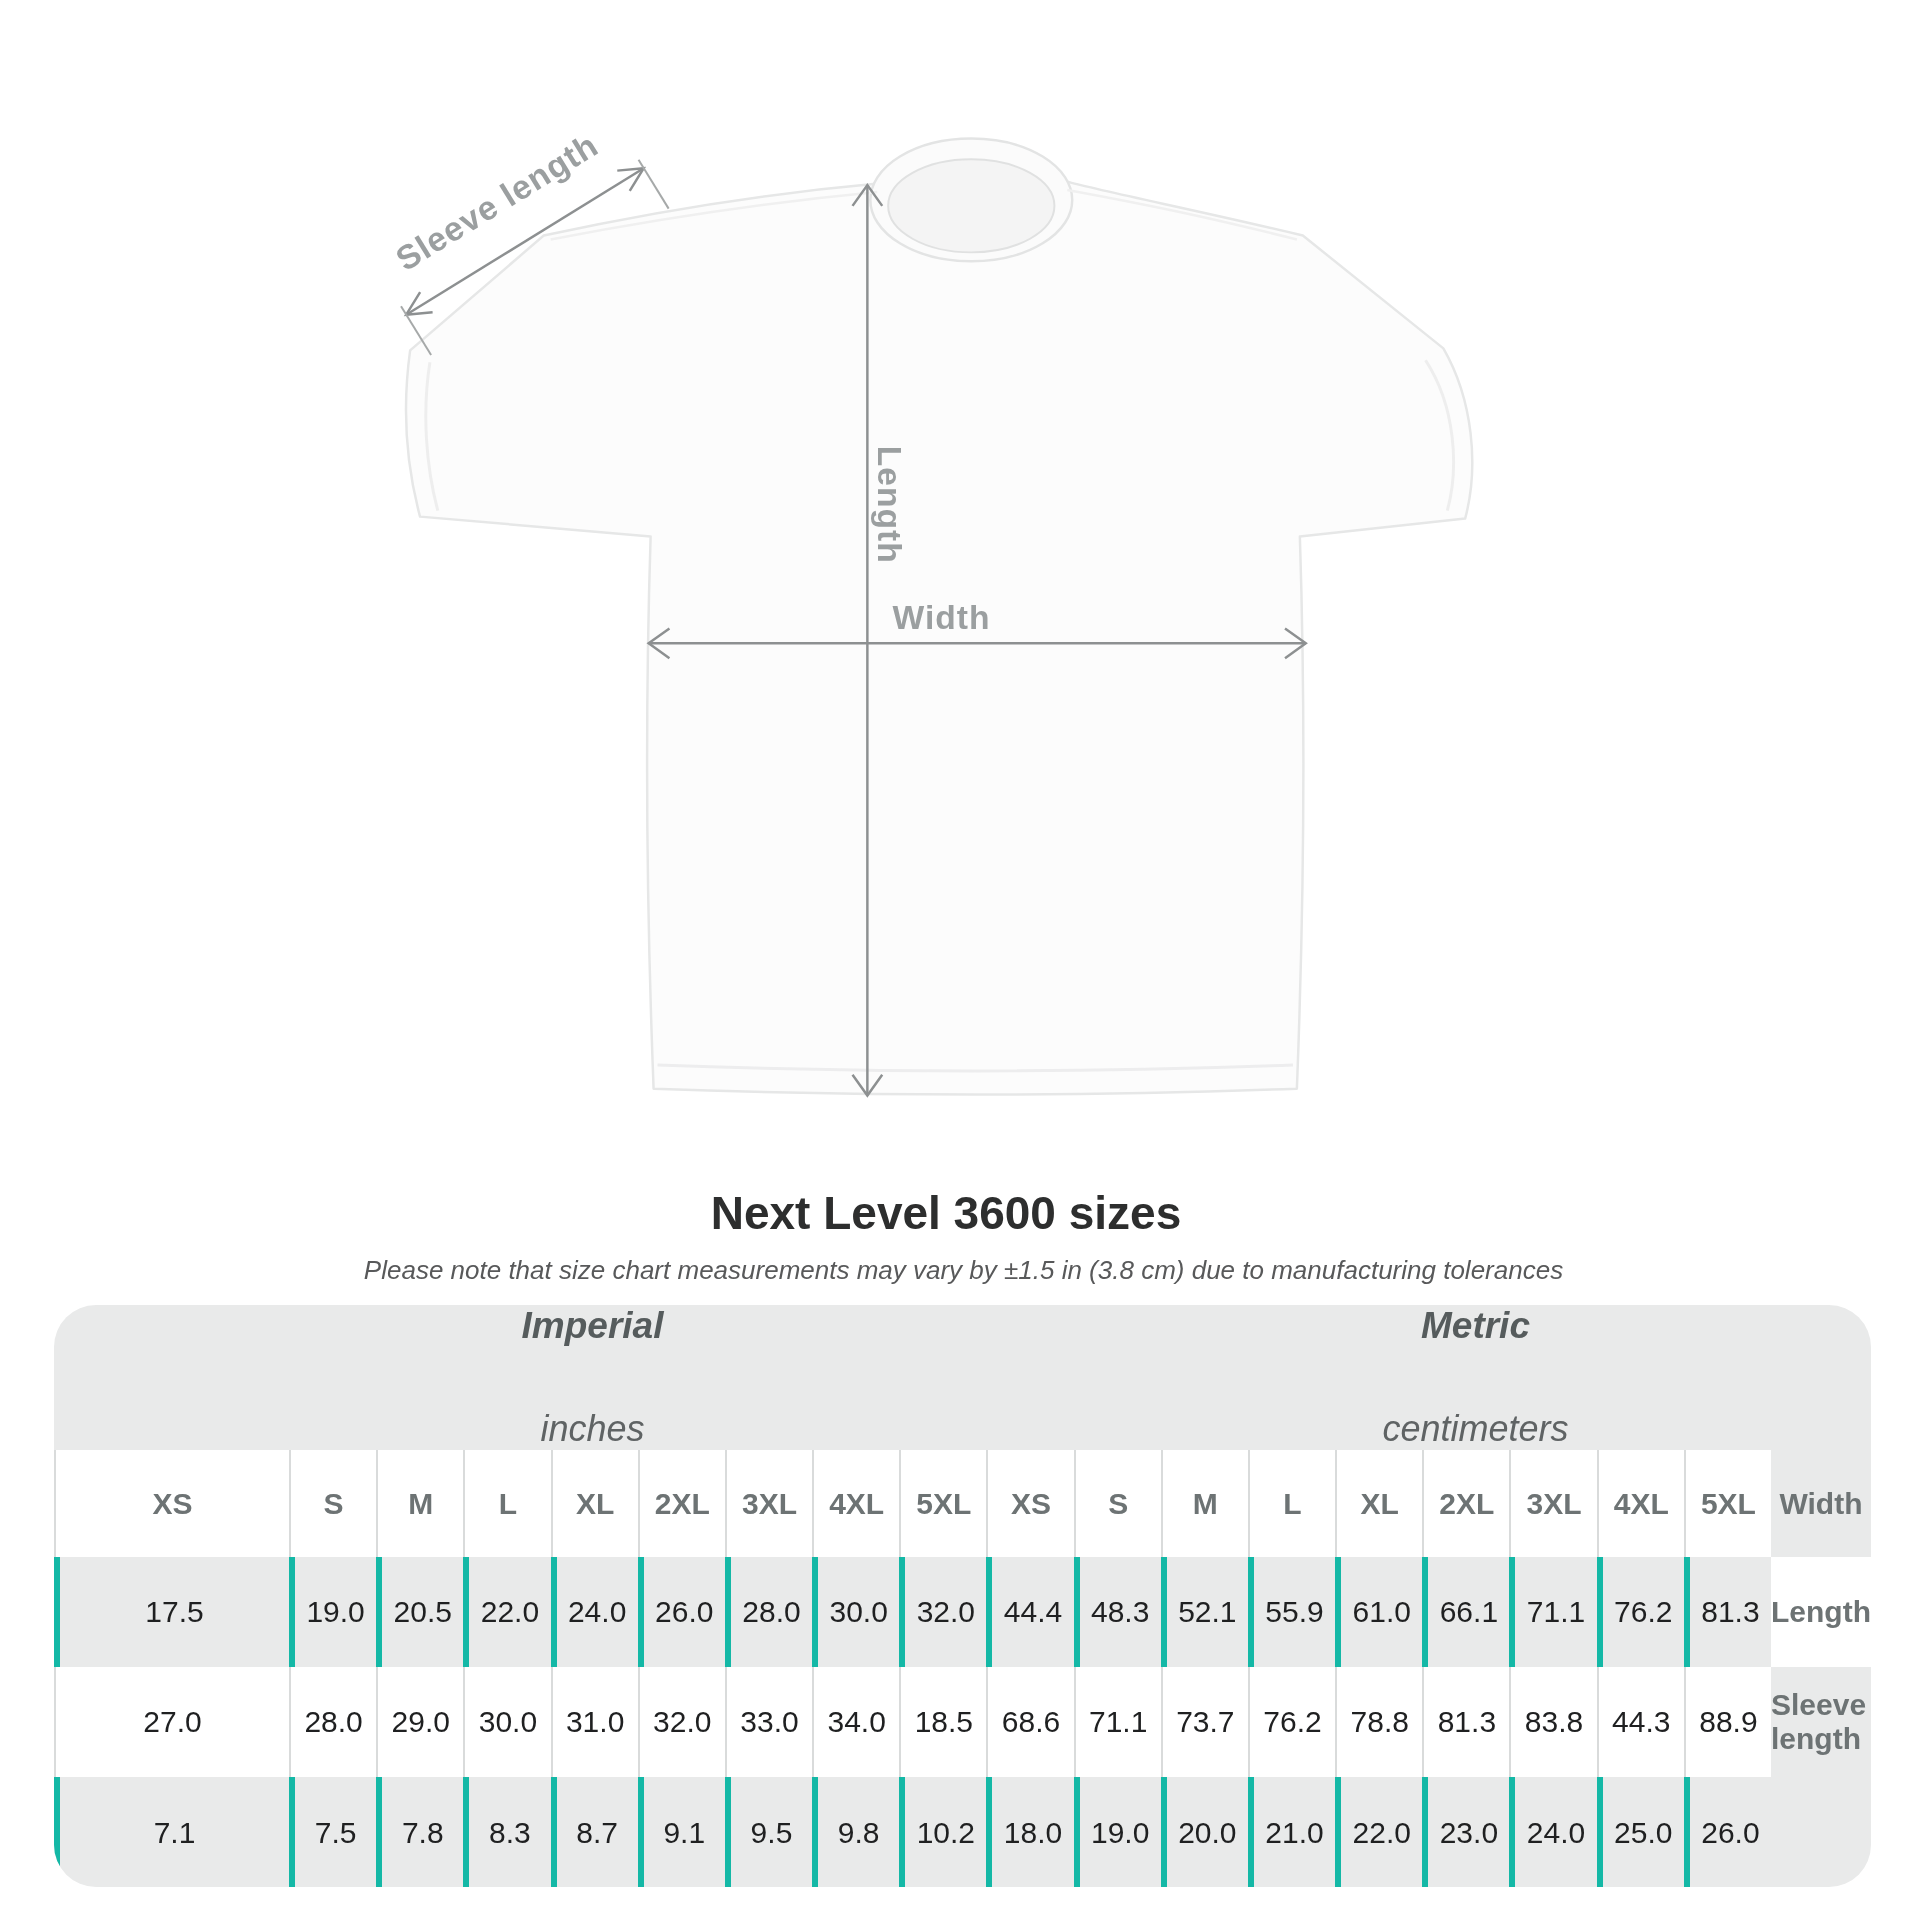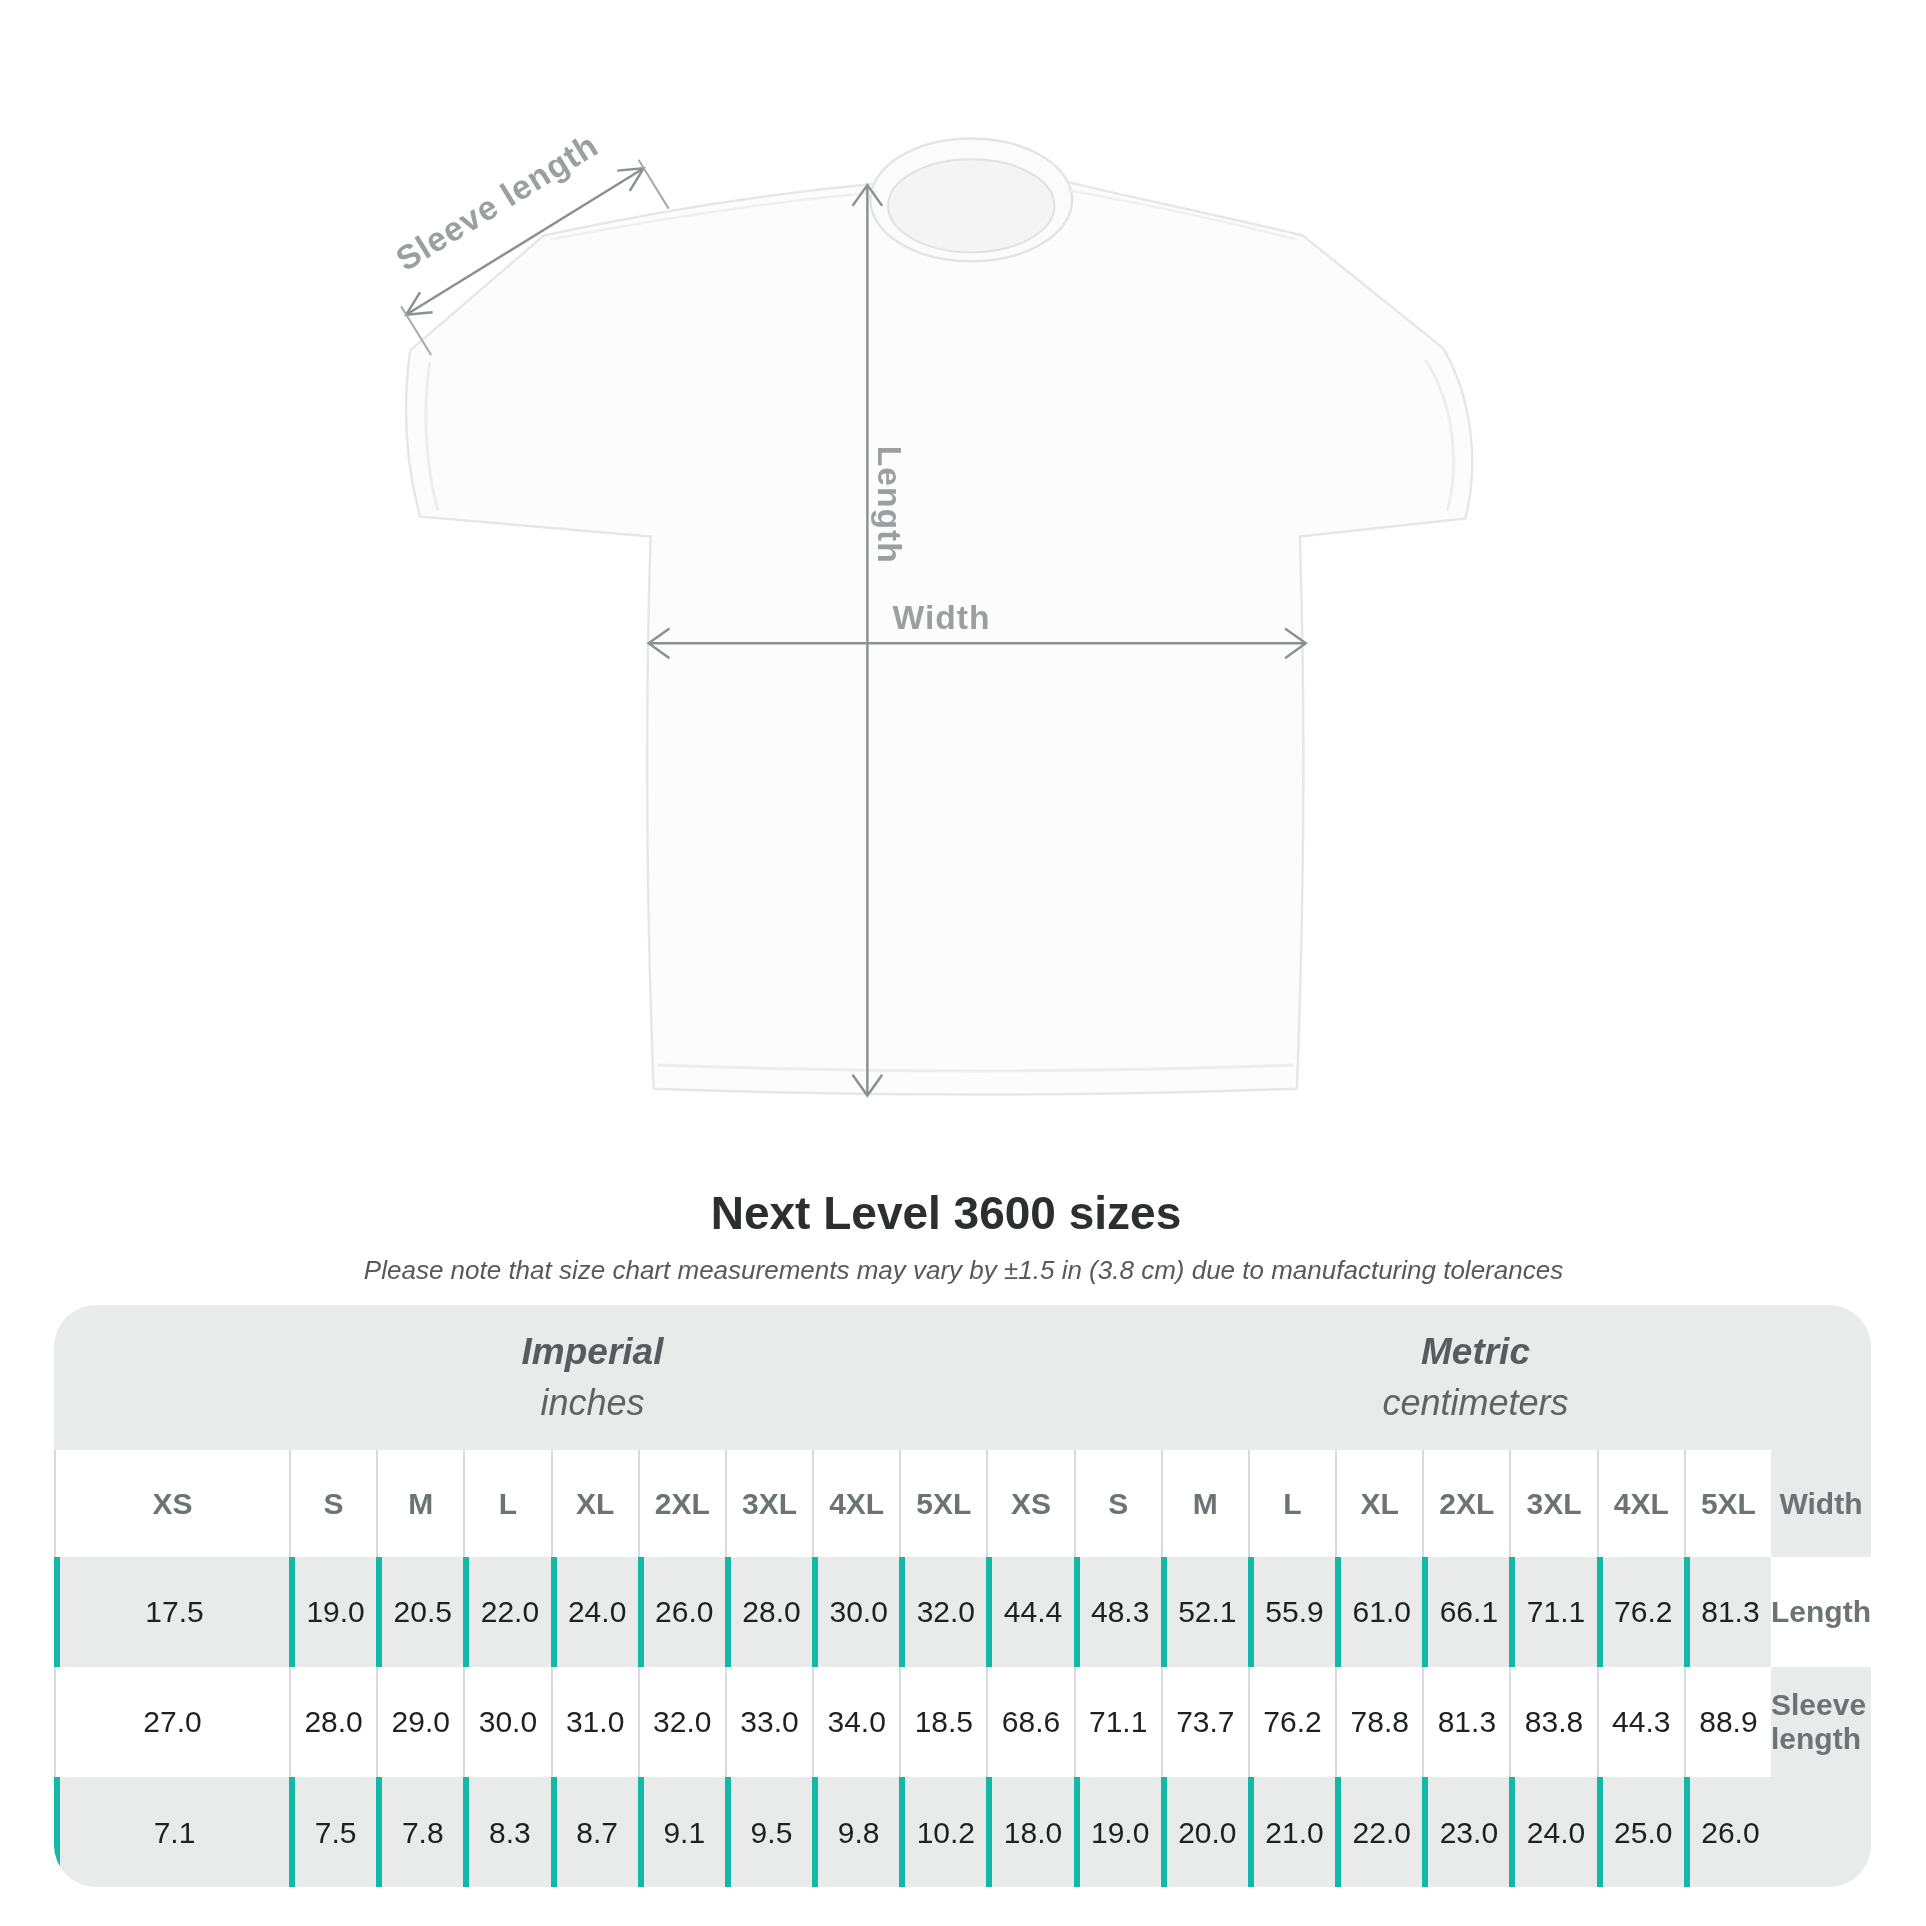--- a/index.html
+++ b/index.html
@@ -22,21 +22,21 @@
   }
   .size-table{
     position:absolute;left:54px;top:1305px;width:1817px;height:582px;
     background:#e9eaea;border-radius:42px;overflow:hidden;
   }
   .units-row{
     display:flex;height:145px;
   }
   .unit-group{
     flex:0 0 auto;display:flex;flex-direction:column;align-items:center;
-    justify-content:center;gap:9px;
+    justify-content:space-between;gap:9px;
   }
   .unit-group.left{width:1026px;padding-left:51px;box-sizing:border-box;}
   .unit-group.right{width:791px;box-sizing:border-box;}
   .unit-name{font-size:37px;font-weight:bold;font-style:italic;color:#565c5d;}
   .unit-sub{font-size:36px;font-style:italic;color:#5f6364;}
   .grid{
     display:grid;
     grid-template-columns:235px repeat(18, 1fr);
     grid-template-rows:107px 110px 110px 111px;
     width:100%;height:438px;

